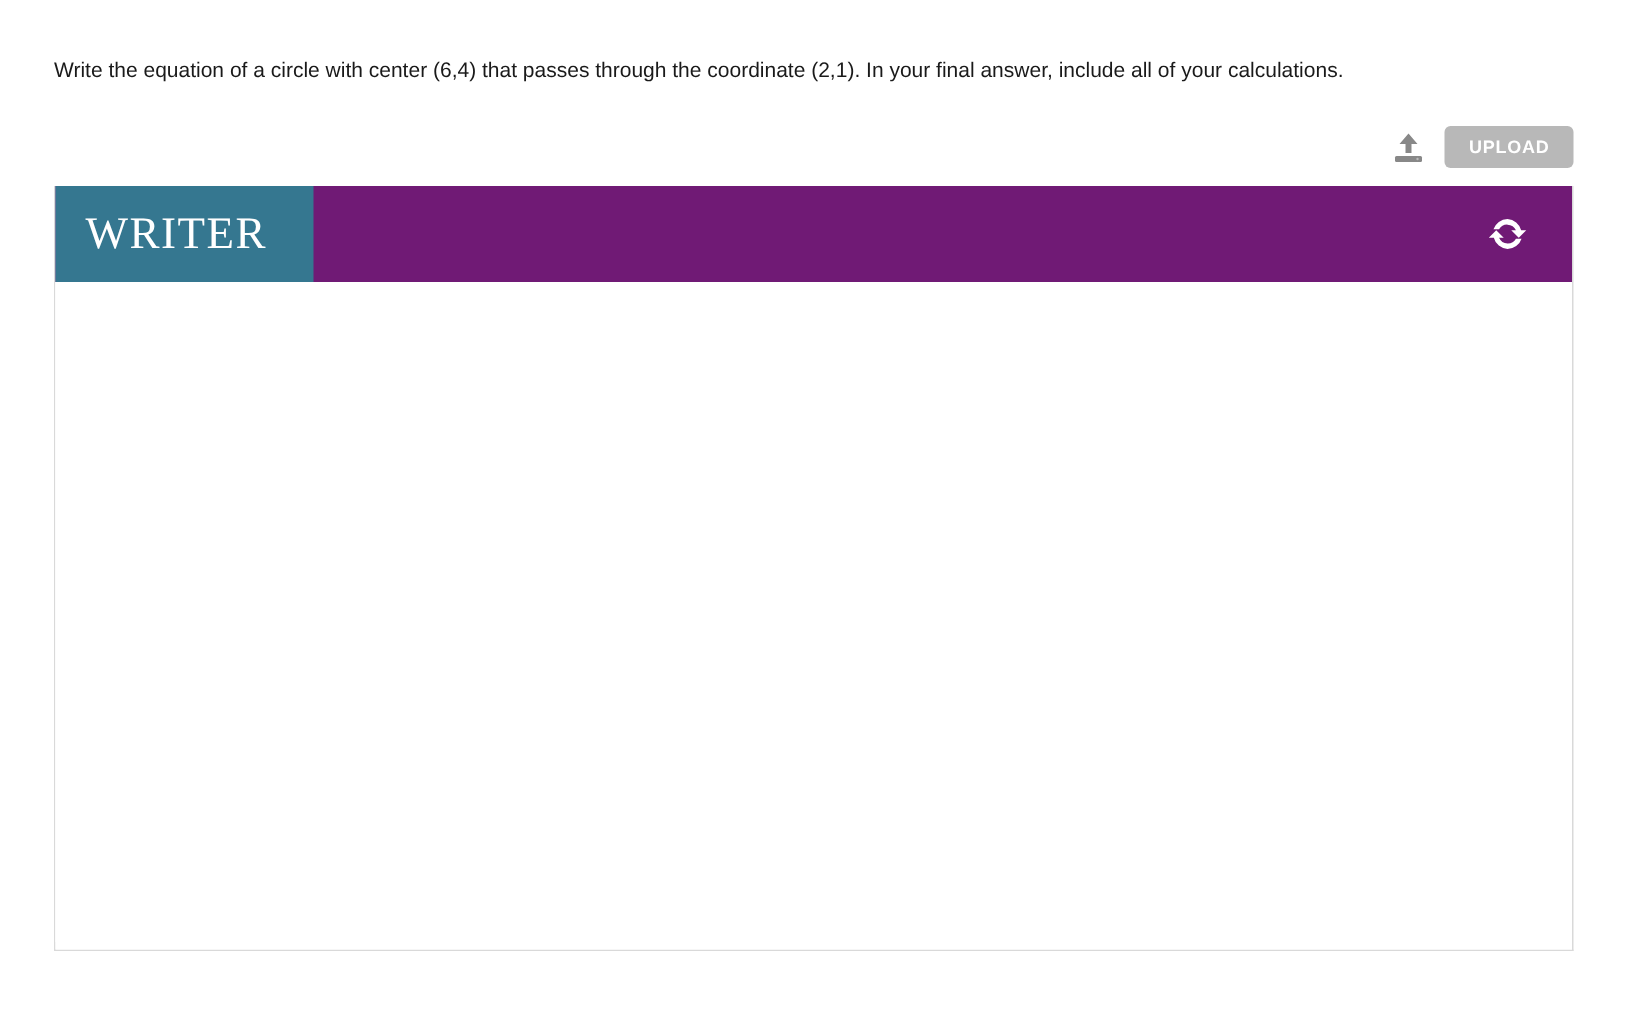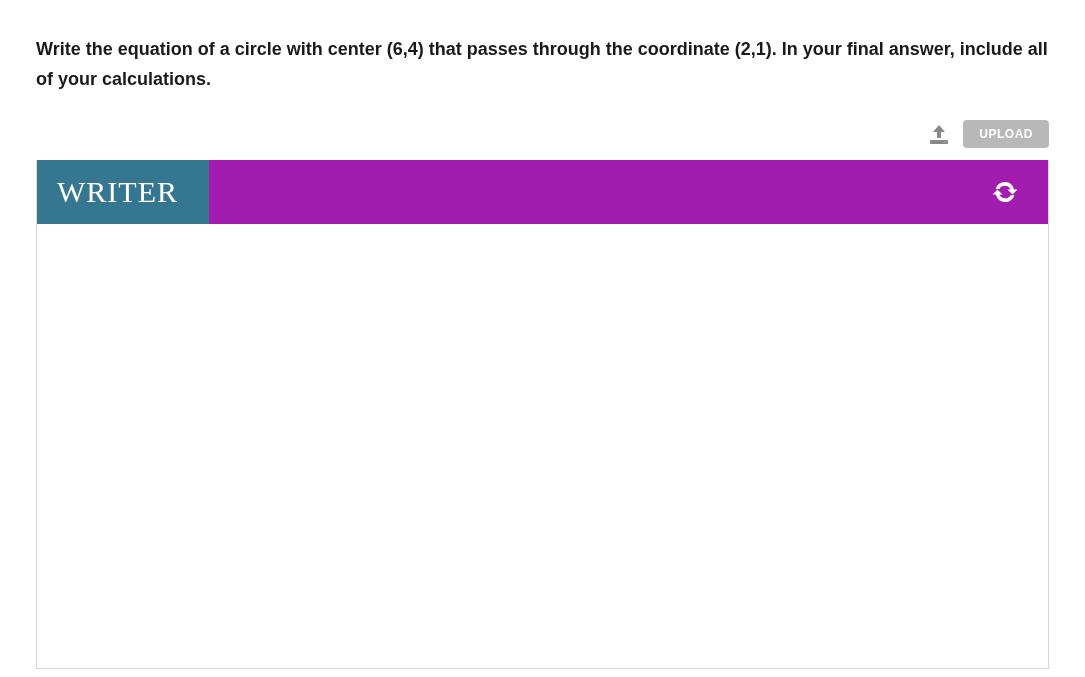--- a/index.html
+++ b/index.html
@@ -9,24 +9,24 @@
     }
     body {
       font-family: -apple-system, BlinkMacSystemFont, "Segoe UI", Helvetica, Arial, sans-serif;
       background: #ffffff;
       width: 1085px;
       height: 677px;
       position: relative;
     }
     .question-text {
       padding: 35px 36px 20px 36px;
-      font-size: 18px;
+      font-size: 14px;
       line-height: 1.65;
       color: #1a1a1a;
-      font-weight: 700;
+      font-weight: 400;
     }
     .upload-row {
       display: flex;
       justify-content: flex-end;
       align-items: center;
       padding: 6px 36px 12px 40px;
       gap: 10px;
     }
     .upload-icon {
       width: 28px;
@@ -47,21 +47,21 @@
       letter-spacing: 0.5px;
       cursor: pointer;
       font-family: inherit;
     }
     .writer-panel {
       margin: 0 36px;
       border: 1px solid #d9d9d9;
       border-top: none;
     }
     .writer-header {
-      background: #a21caf;
+      background: #701a75;
       height: 64px;
       display: flex;
       align-items: center;
       justify-content: space-between;
       position: relative;
     }
     .writer-tab {
       background: #357790;
       height: 100%;
       display: flex;

